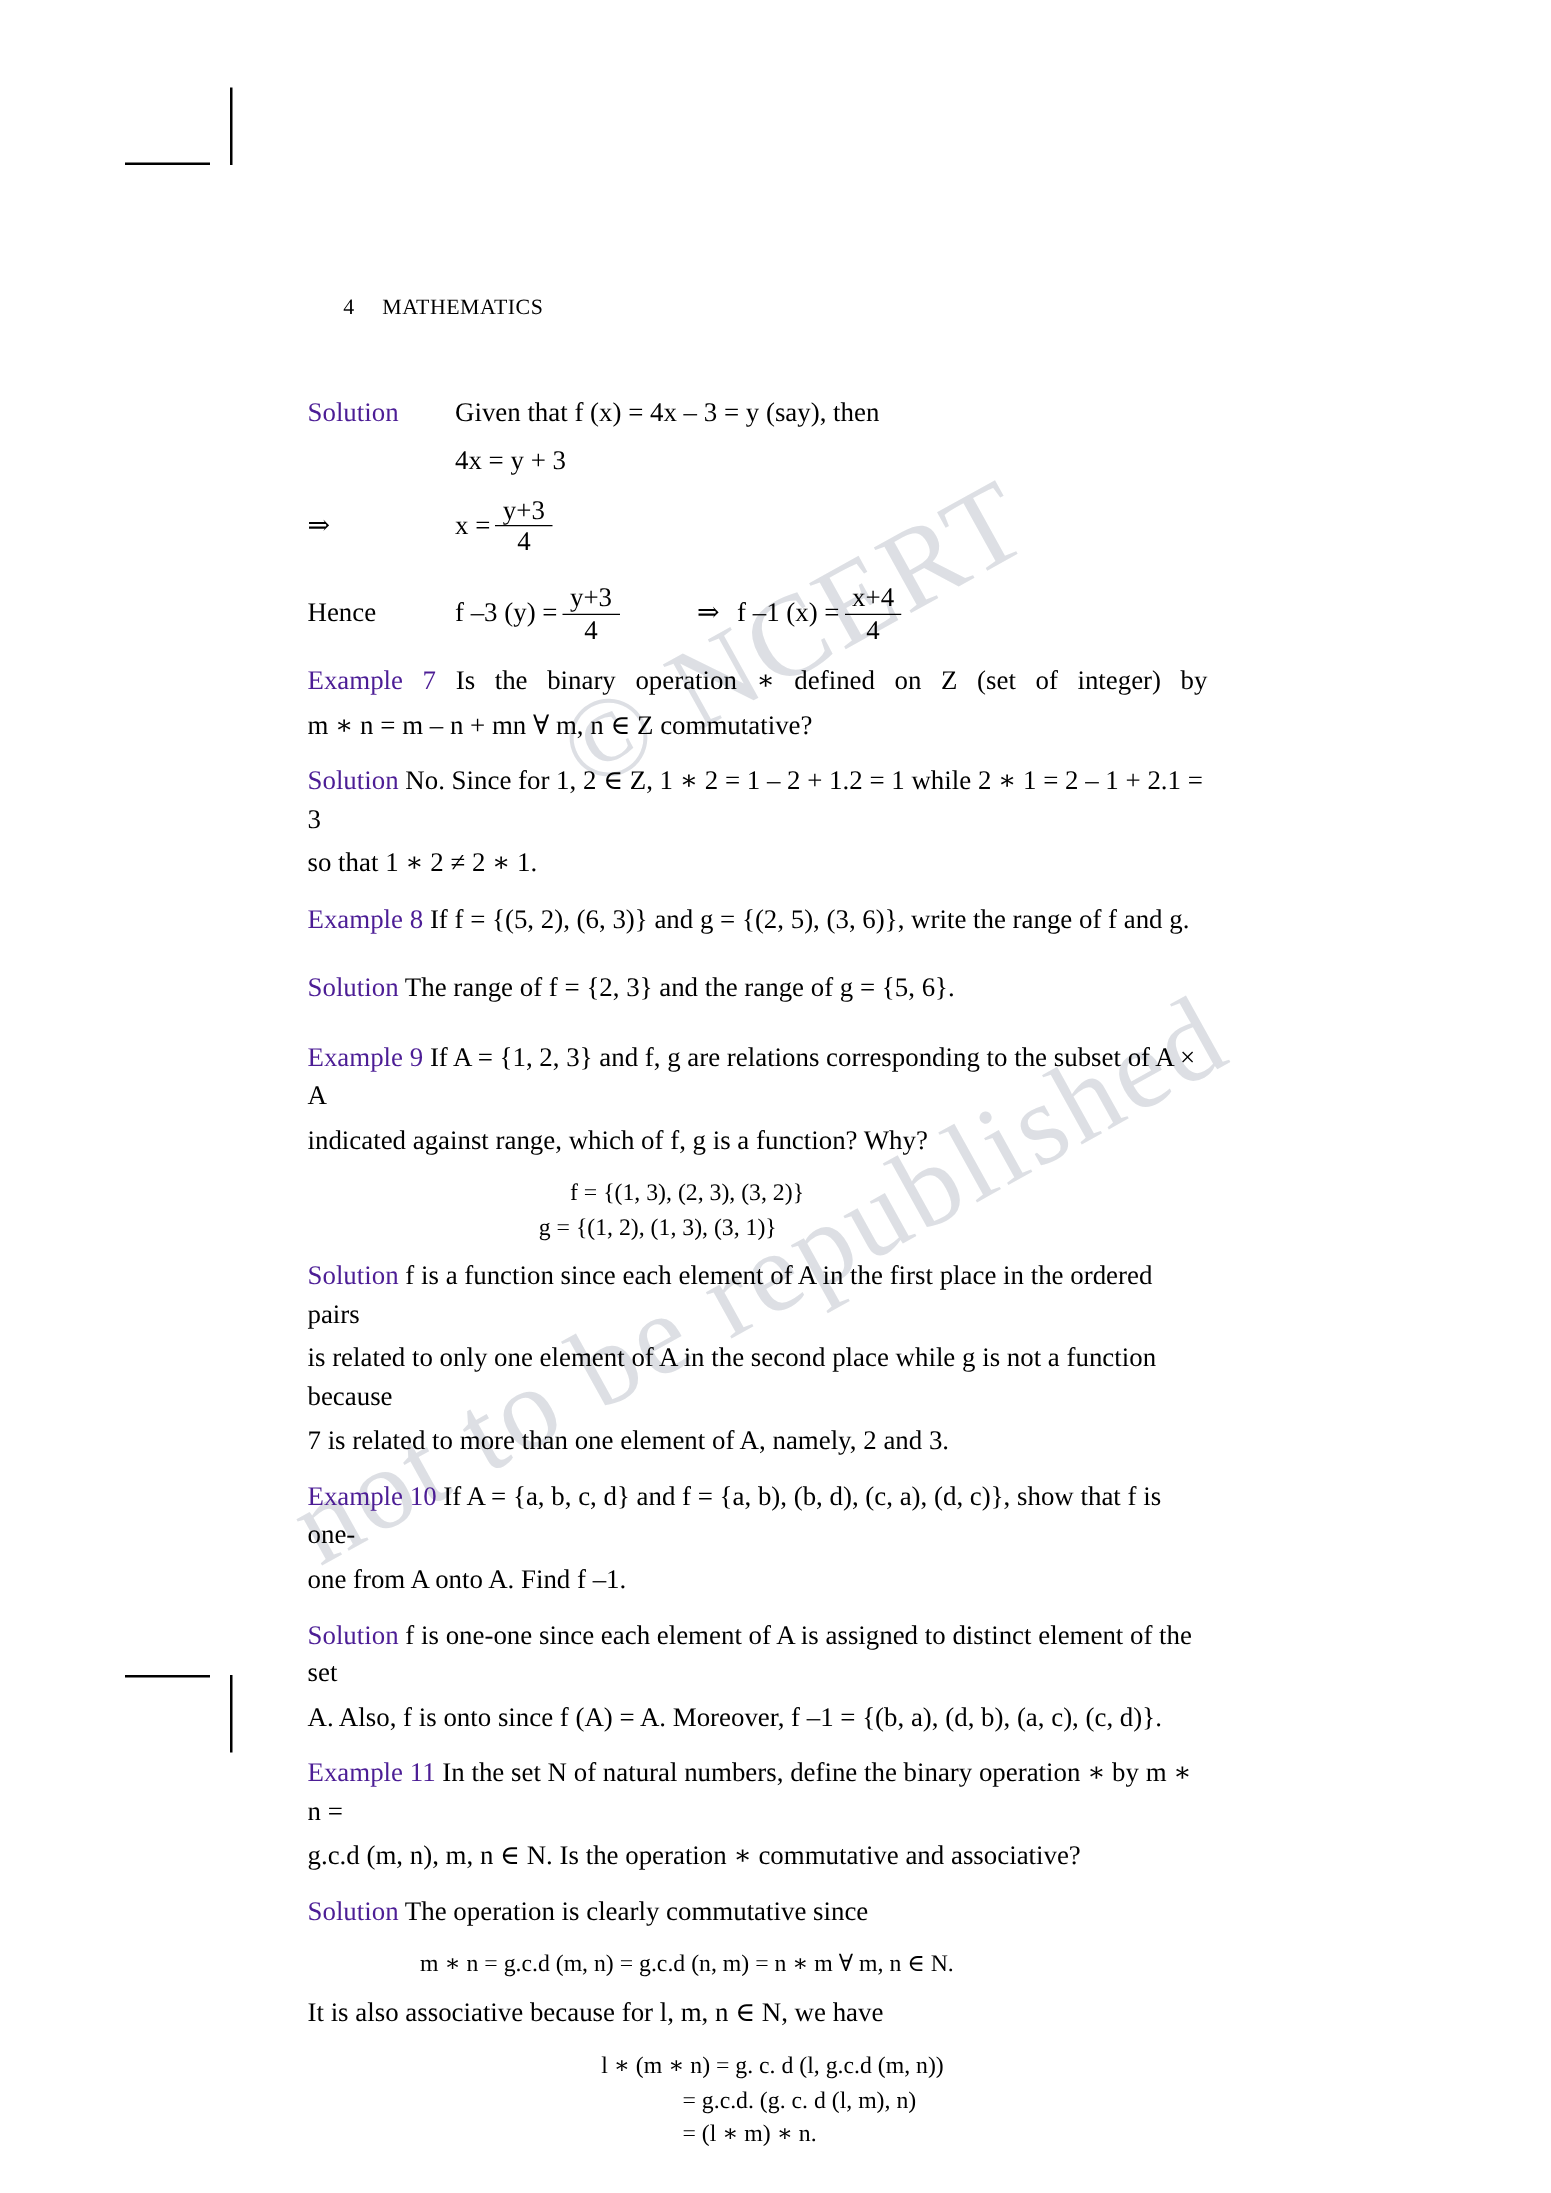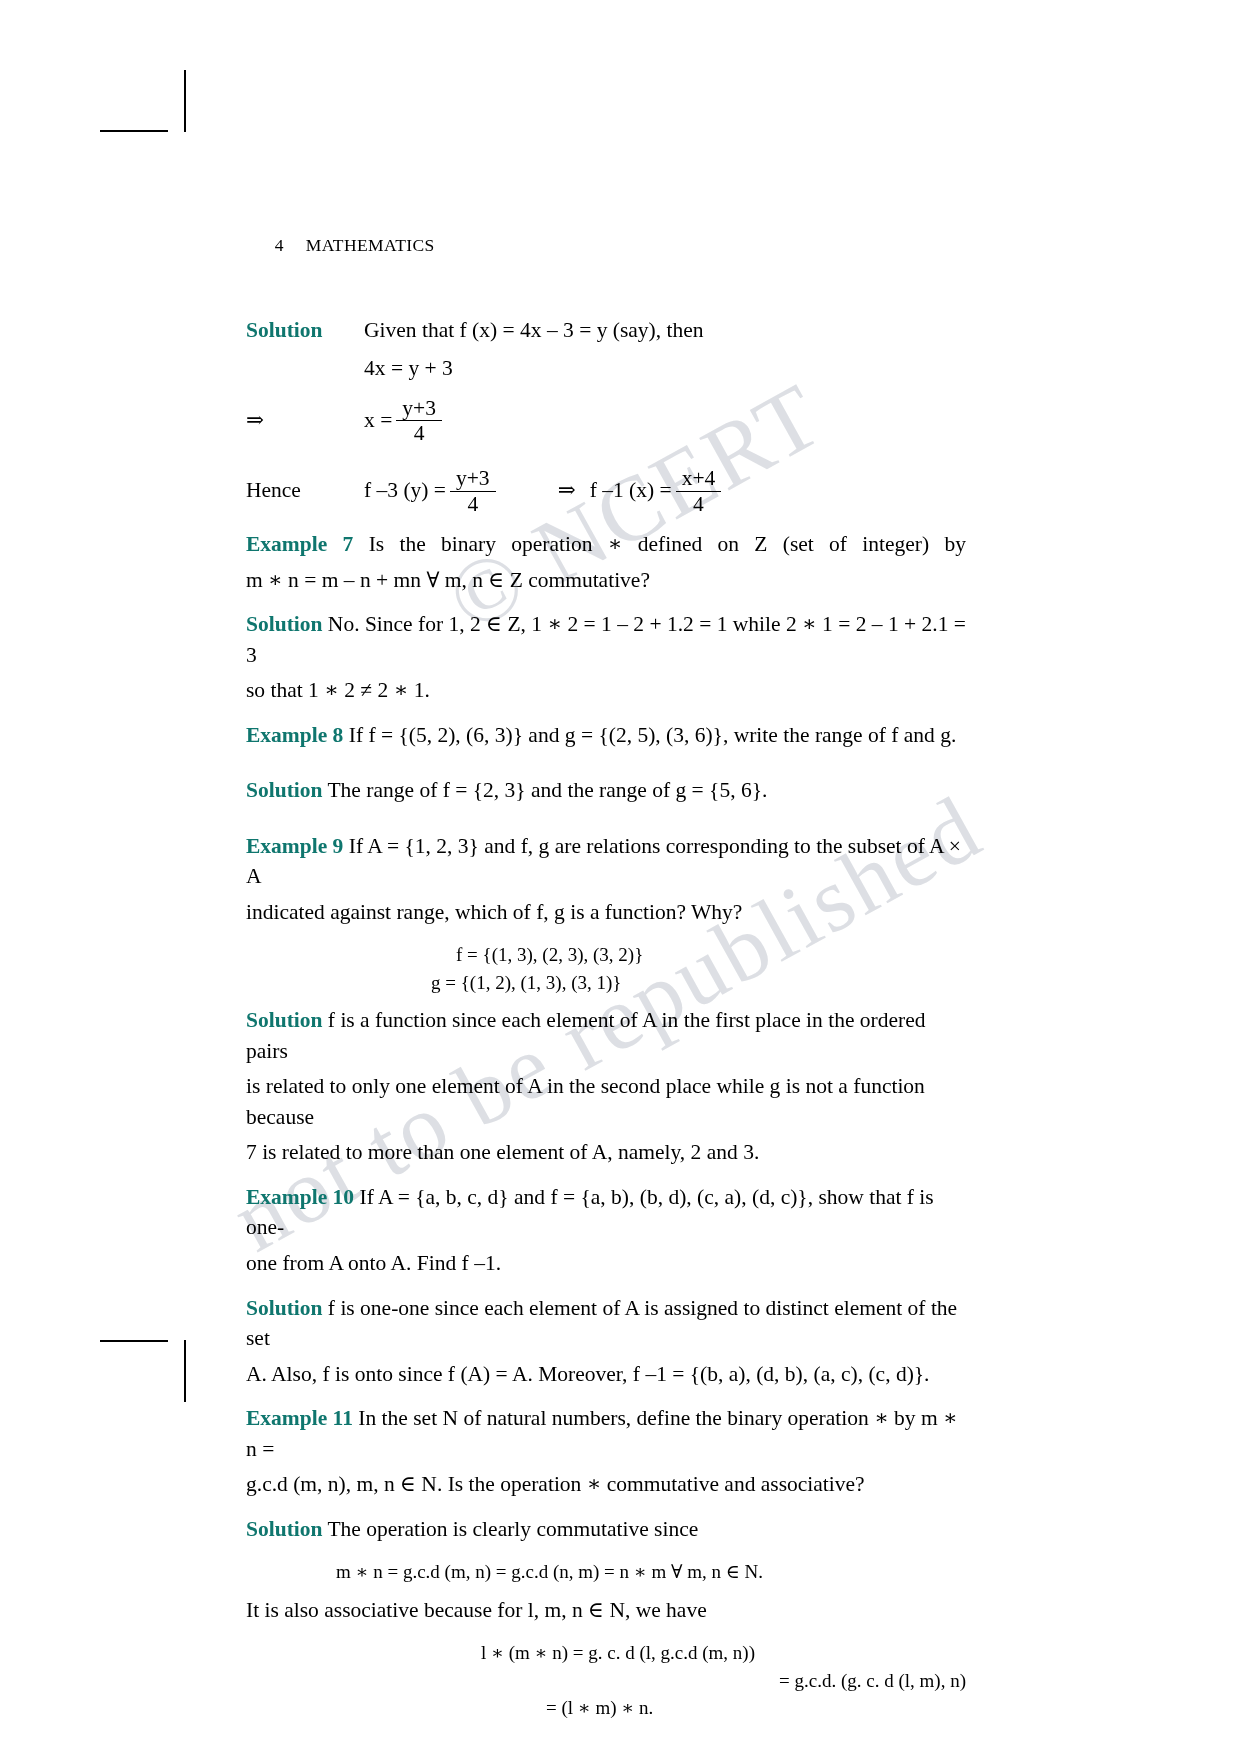--- a/index.html
+++ b/index.html
@@ -78,21 +78,21 @@
   }
 
   .running-head {
     font-size: 17.5px;
     letter-spacing: 0.4px;
     margin-bottom: 40px;
     white-space: pre;
   }
   .running-head .pg { margin-right: 22px; }
 
-  .teal { color: #0f766e; font-weight: bold; }
+  .teal { color: #4c1d95; font-weight: normal; }
 
   .para {
     font-size: 21.5px;
     line-height: 1.42;
     margin: 0 0 5px 0;
     text-align: left;
   }
   .para.just-force { text-align: justify; text-align-last: justify; }
 
   .gap-s { height: 9px; }
@@ -127,21 +127,21 @@
     box-sizing: border-box;
   }
 
   .center-line {
     font-size: 19px;
     line-height: 1.45;
     margin: 0;
   }
   .indent-2 { padding-left: 90px; }
   .indent-3 { padding-left: 210px; }
-  .indent-4 { padding-left: 280px; text-align: right; }
+  .indent-4 { padding-left: 280px; }
   .indent-5 { padding-left: 290px; }
 </style>
 </head>
 <body>
 
 <div class="watermark">
   <div class="wm-text wm-line1">© NCERT</div>
   <div class="wm-text wm-line2">not to be republished</div>
 </div>
 

